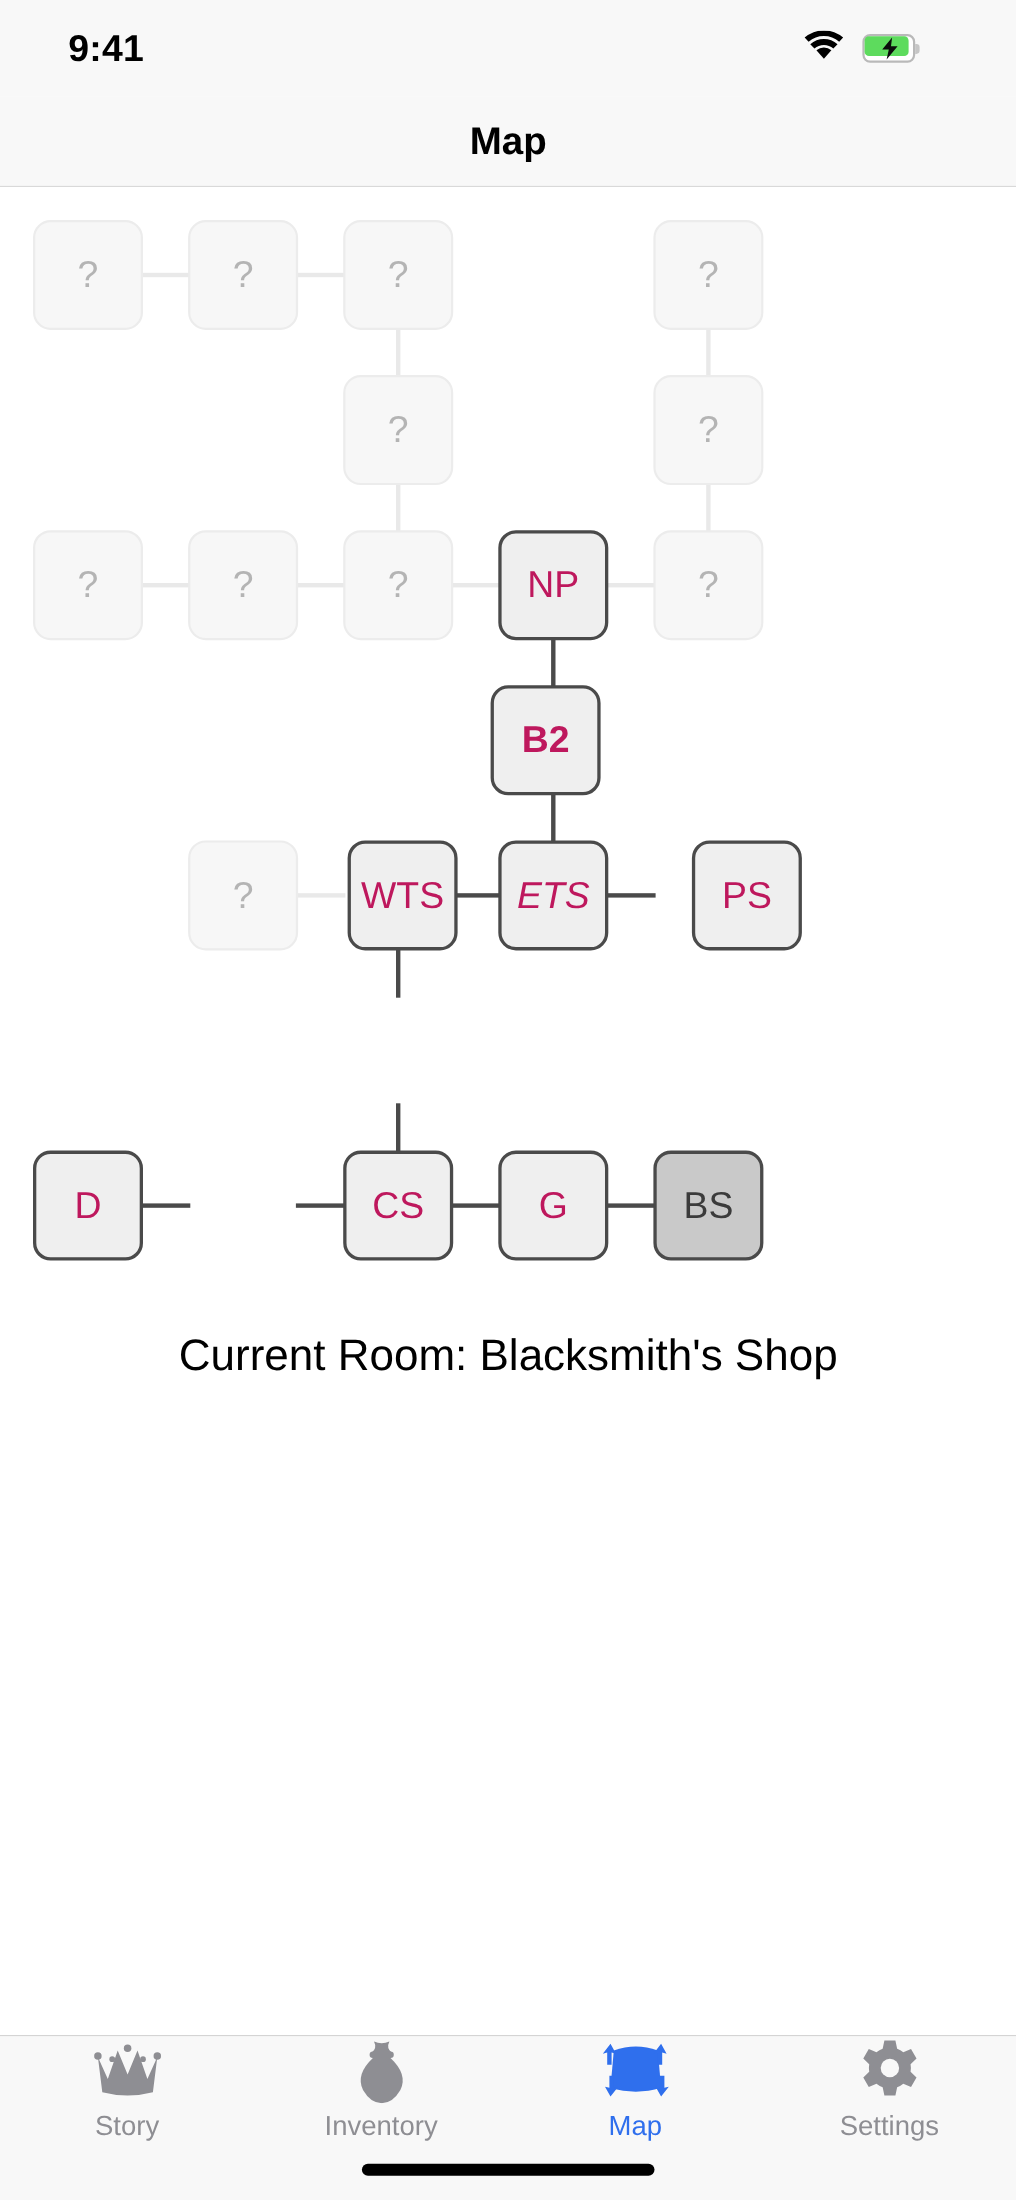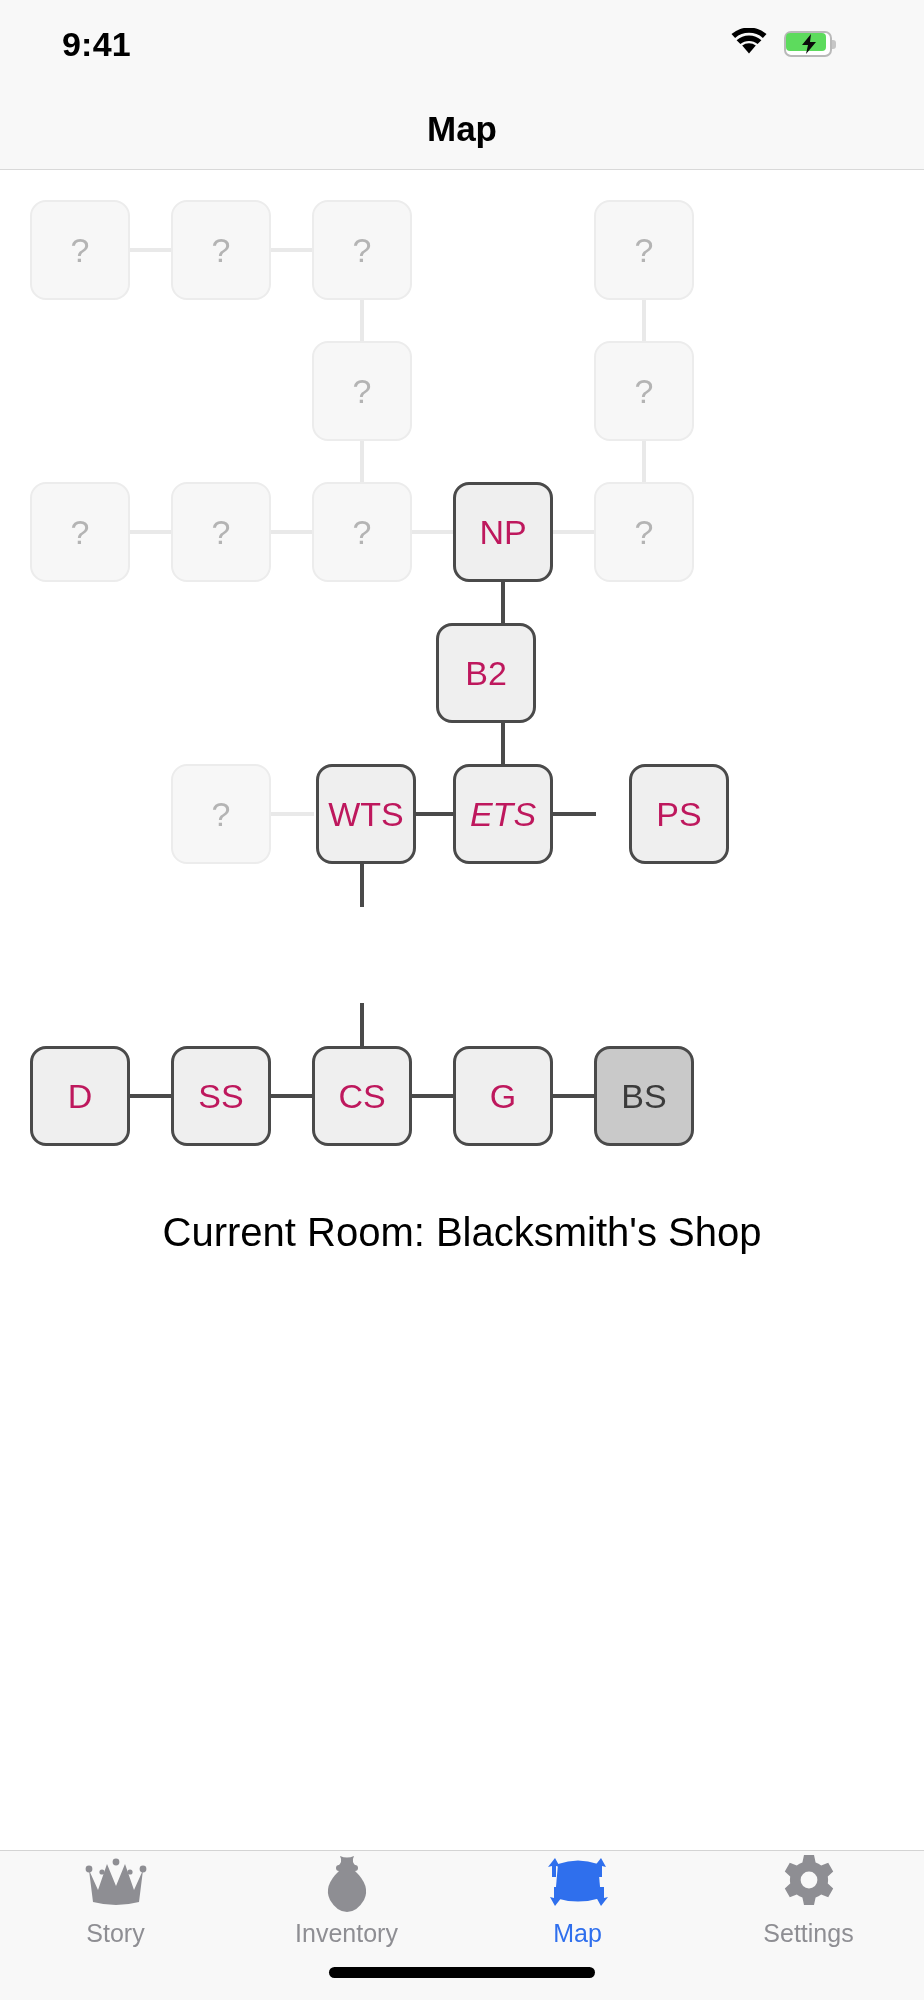--- a/index.html
+++ b/index.html
@@ -152,27 +152,26 @@
           <div class="room unexplored" style="left: 171px; top: 30px;">?</div>
           <div class="room unexplored" style="left: 312px; top: 30px;">?</div>
           <div class="room unexplored" style="left: 594px; top: 30px;">?</div>
           <div class="room unexplored" style="left: 312px; top: 171px;">?</div>
           <div class="room unexplored" style="left: 594px; top: 171px;">?</div>
           <div class="room unexplored" style="left: 30px; top: 312px;">?</div>
           <div class="room unexplored" style="left: 171px; top: 312px;">?</div>
           <div class="room unexplored" style="left: 312px; top: 312px;">?</div>
           <div class="room visited" style="left: 453px; top: 312px;">NP</div>
           <div class="room unexplored" style="left: 594px; top: 312px;">?</div>
-          <div class="room visited" style="left: 436px; top: 453px;">B2</div>
+          <div class="room visited" style="left: 446px; top: 453px; font-weight: bold;">B2</div>
           <div class="room unexplored" style="left: 171px; top: 594px;">?</div>
           <div class="room visited" style="left: 316px; top: 594px;">WTS</div>
           <div class="room visited" style="left: 453px; top: 594px; font-style: italic;">ETS</div>
           <div class="room visited" style="left: 594px; top: 594px; margin-left: 35px;">PS</div>
           <div class="room visited" style="left: 30px; top: 876px;">D</div>
-          <div class="room visited" style="left: 171px; top: 876px;">SS</div>
           <div class="room visited" style="left: 312px; top: 876px;">CS</div>
           <div class="room visited" style="left: 453px; top: 876px;">G</div>
           <div class="room current" style="left: 594px; top: 876px;">BS</div>
         </div>
     </div>
     <div class="caption">Current Room: Blacksmith's Shop</div>
   </div>
 
   <div class="tabbar" id="tabbar">
       <div class="tab">

